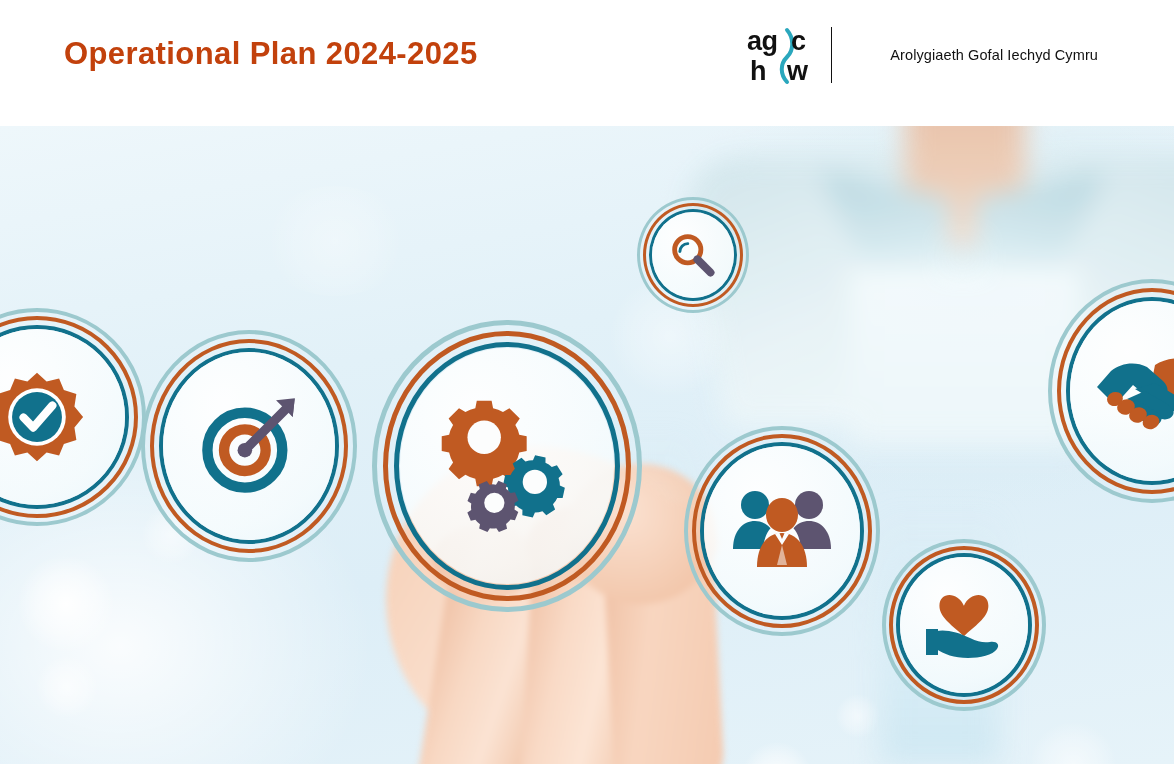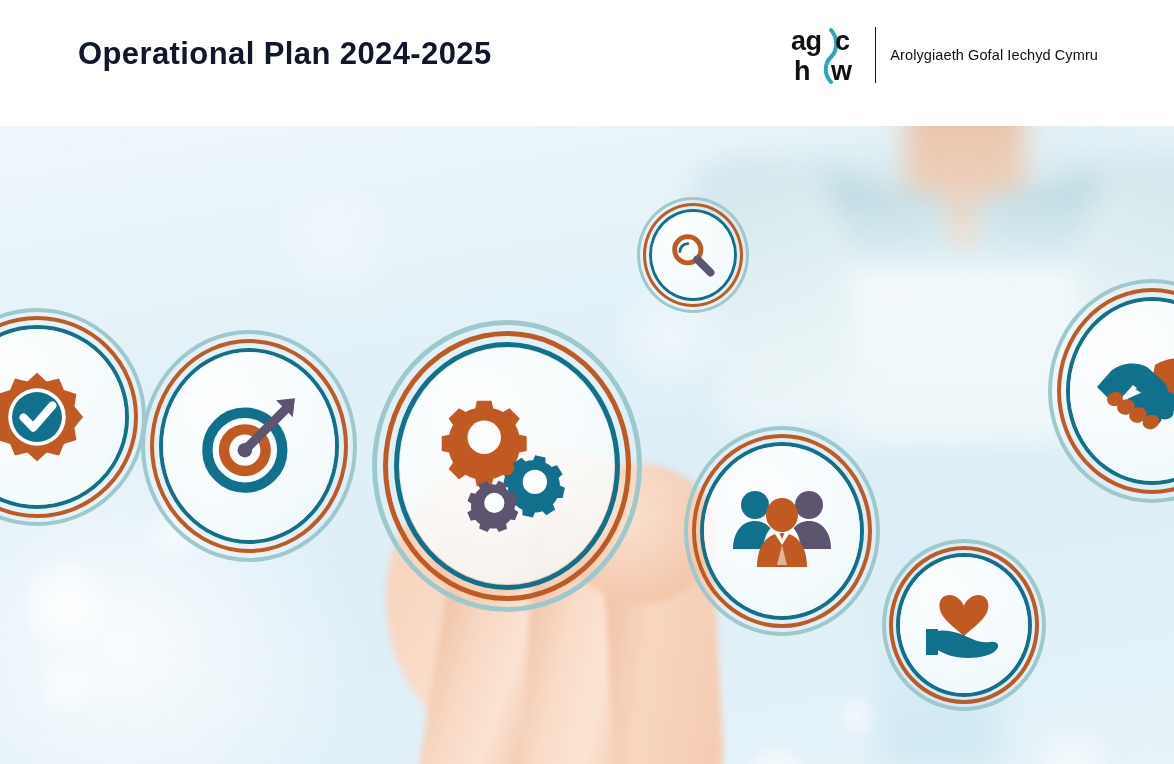--- a/index.html
+++ b/index.html
@@ -21,25 +21,25 @@
   
   .header {
     position: absolute;
     left: 0; top: 0;
     width: 1174px; height: 126px;
     background: #ffffff;
     z-index: 40;
   }
   .doc-title {
     position: absolute;
-    left: 78px; top: 36px;
+    left: 64px; top: 36px;
     font-size: 31px;
     font-weight: bold;
     letter-spacing: 0.4px;
-    color: #0f172a;
+    color: #c2410c;
     white-space: nowrap;
   }
 
   
   .logo {
     position: absolute;
     right: 76px; top: 24px;
     display: flex;
     align-items: center;
     height: 62px;
@@ -54,20 +54,21 @@
     background: #111111;
     margin: 0 14px 0 10px;
   }
   .logo-text { display: flex; flex-direction: column; justify-content: center; }
   .logo-line {
     font-size: 14.5px;
     color: #111111;
     line-height: 1.55;
     white-space: nowrap;
     letter-spacing: 0.1px;
+    margin-left: 44px;
   }
 
   
   .hero {
     position: absolute;
     left: 0; top: 126px;
     width: 1174px; height: 638px;
     overflow: hidden;
     background:
       radial-gradient(ellipse 360px 300px at 120px 520px, rgba(255,255,255,0.85), rgba(255,255,255,0) 70%),

